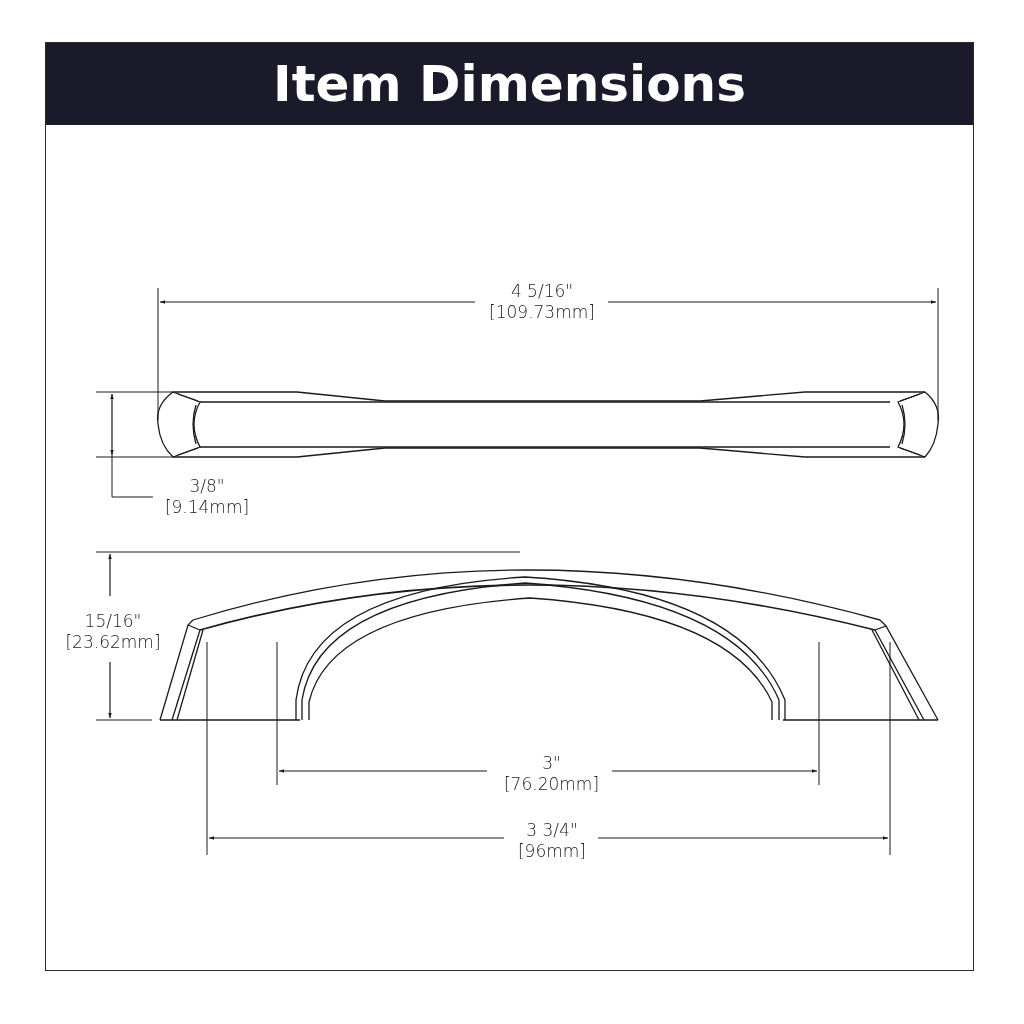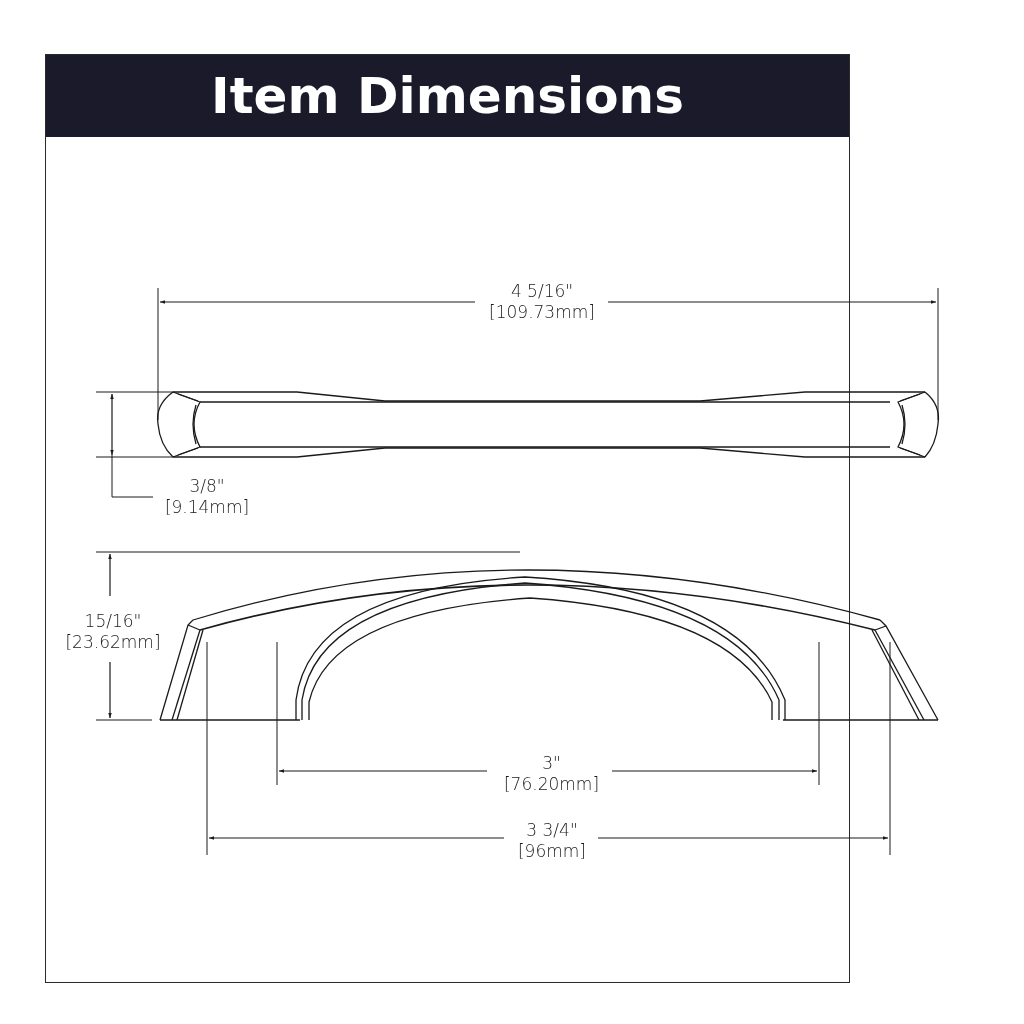--- a/index.html
+++ b/index.html
@@ -1,17 +1,17 @@
 <!DOCTYPE html>
 <html><head>
   <meta charset="utf-8">
   <style>
     html, body { margin: 0; padding: 0; background: #ffffff; }
     body { width: 1024px; height: 1024px; position: relative; overflow: hidden; font-family: "DejaVu Sans", sans-serif; }
-    .frame { position: absolute; left: 45px; top: 42px; width: 805px; height: 929px; border: 1.5px solid #2a2a2a; box-sizing: border-box; background: #fff; margin-top: 12px; }
+    .frame { position: absolute; left: 45px; top: 42px; width: 929px; height: 929px; border: 1.5px solid #2a2a2a; box-sizing: border-box; background: #fff; }
     .header { position: absolute; left: 0; top: 0; width: 100%; height: 82px; background: #1b1a2b; display: flex; align-items: center; justify-content: center; }
     .header-title { color: #ffffff; font-family: "DejaVu Sans", sans-serif; font-weight: bold; font-size: 50px; letter-spacing: 0px; line-height: 1; }
     svg.drawing { position: absolute; left: 0; top: 0; width: 1024px; height: 1024px; }
     .dim-label { position: absolute; font-family: "DejaVu Sans", sans-serif; font-weight: 300; font-size: 17px; color: #1a1a1a; text-align: center; line-height: 21px; white-space: nowrap; background: #fff; padding: 0 2px; }
   </style>
 </head>
 <body>
 
 <div class="frame">
   <div class="header">

